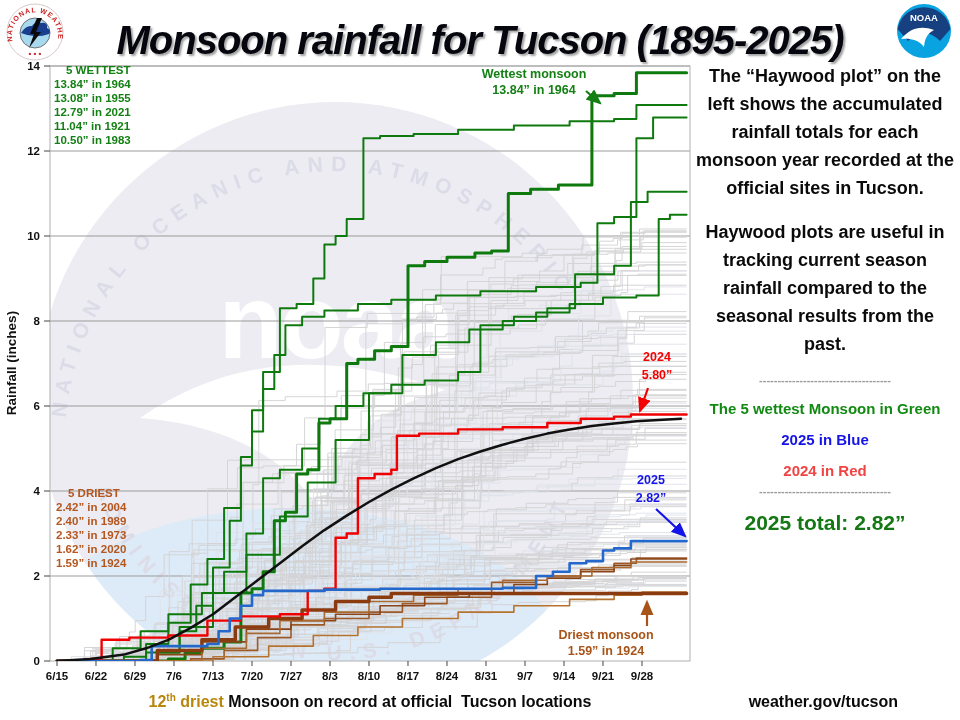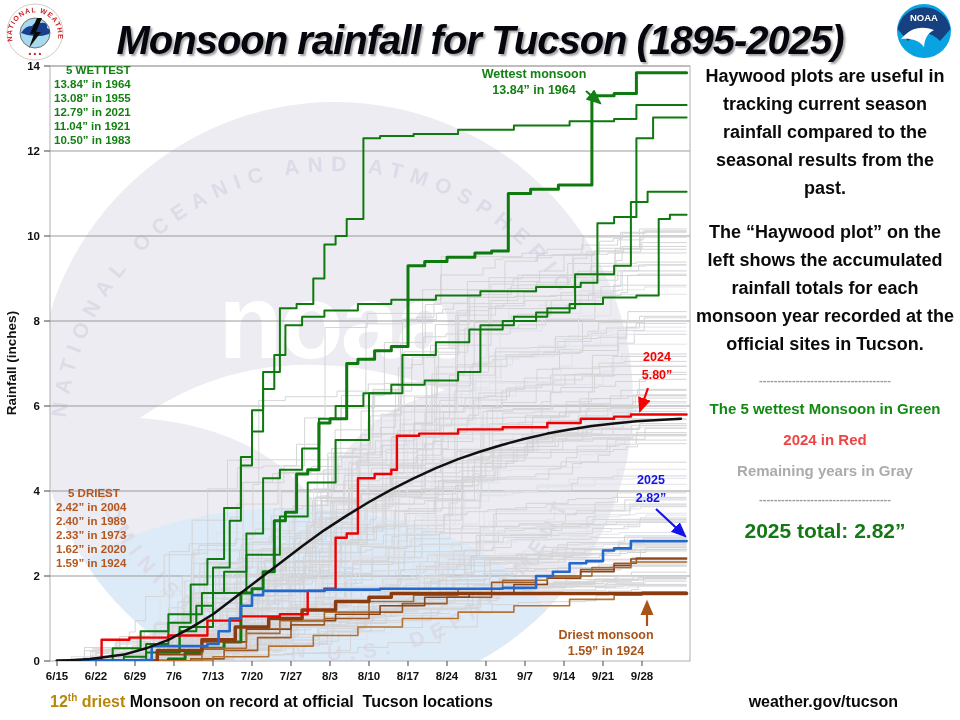--- a/index.html
+++ b/index.html
@@ -13,21 +13,21 @@
   #nws-logo{left:6px;}
   #noaa-logo{right:8px;}
   #chart{position:absolute;left:0;top:58px;}
   .panel{position:absolute;left:694px;top:62px;width:262px;text-align:center;}
   .para{margin:0 0 16px 0;font-size:18px;line-height:28px;font-weight:bold;color:#0a0a0a;}
   .divider{color:#9a9a9a;font-size:11px;font-weight:bold;letter-spacing:0;
        white-space:nowrap;overflow:hidden;margin:6px 0 4px 0;}
   .leg-item{font-weight:bold;font-size:15px;margin:14px 0;text-align:center;}
   .leg-tight{margin:3px 0;}
   .panel-total{margin-top:14px;font-size:21px;font-weight:bold;color:#147814;}
-  .footer-note{position:absolute;left:50px;width:640px;top:692px;text-align:left;
+  .footer-note{position:absolute;left:50px;width:640px;top:692px;text-align:center;
        font-size:16px;font-weight:bold;color:#0a0a0a;white-space:pre-wrap;}
   .footer-note .gold{color:#b8860b;}
   .footer-note sup{font-size:10px;}
   .site-link{position:absolute;right:62px;top:693px;font-size:16px;font-weight:bold;color:#0a0a0a;}
 </style>
 </head>
 <body>
 
 <svg id="nws-logo" class="logo" width="58" height="58" viewBox="0 0 58 58">
   <circle cx="29" cy="29" r="28" fill="#ffffff" stroke="#d8c9c9" stroke-width="1"></circle>
@@ -313,26 +313,26 @@
       <text x="563.9974" y="622" font-size="11.5" font-weight="bold" fill="#111" text-anchor="middle">9/14</text>
       <line x1="602.9972" y1="603" x2="602.9972" y2="608" stroke="#444" stroke-width="1"></line>
       <text x="602.9972" y="622" font-size="11.5" font-weight="bold" fill="#111" text-anchor="middle">9/21</text>
       <line x1="641.997" y1="603" x2="641.997" y2="608" stroke="#444" stroke-width="1"></line>
       <text x="641.997" y="622" font-size="11.5" font-weight="bold" fill="#111" text-anchor="middle">9/28</text>
       <text transform="translate(16,305) rotate(-90)" font-size="13.5" font-weight="bold" fill="#111" text-anchor="middle">Rainfall (inches)</text>
     </g>
   </svg>
 
 <div class="panel">
+  <p class="para">The “Haywood plot” on the left shows the accumulated rainfall totals for each monsoon year recorded at the official sites in Tucson.</p>
   <p class="para">Haywood plots are useful in tracking current season rainfall compared to the seasonal results from the past.</p>
-  <p class="para">The “Haywood plot” on the left shows the accumulated rainfall totals for each monsoon year recorded at the official sites in Tucson.</p>
   <div class="divider">------------------------------------</div>
   <div id="legend-box">
       <div class="leg-item" style="color: rgb(18, 138, 18);">The 5 wettest Monsoon in Green</div>
+      <div class="leg-item" style="color: rgb(20, 20, 232);">2025 in Blue</div>
       <div class="leg-item leg-tight" style="color: #ef4444;">2024 in Red</div>
-      <div class="leg-item" style="color: rgb(171, 171, 171);">Remaining years in Gray</div>
     </div>
   <div class="divider">------------------------------------</div>
   <div class="panel-total">2025 total:  2.82”</div>
 </div>
 
 <div class="footer-note"><span class="gold">12</span><sup class="gold">th</sup><span class="gold"> driest</span><span> Monsoon on record at official  Tucson locations</span></div>
 <div class="site-link">weather.gov/tucson</div>
 
 </body></html>

